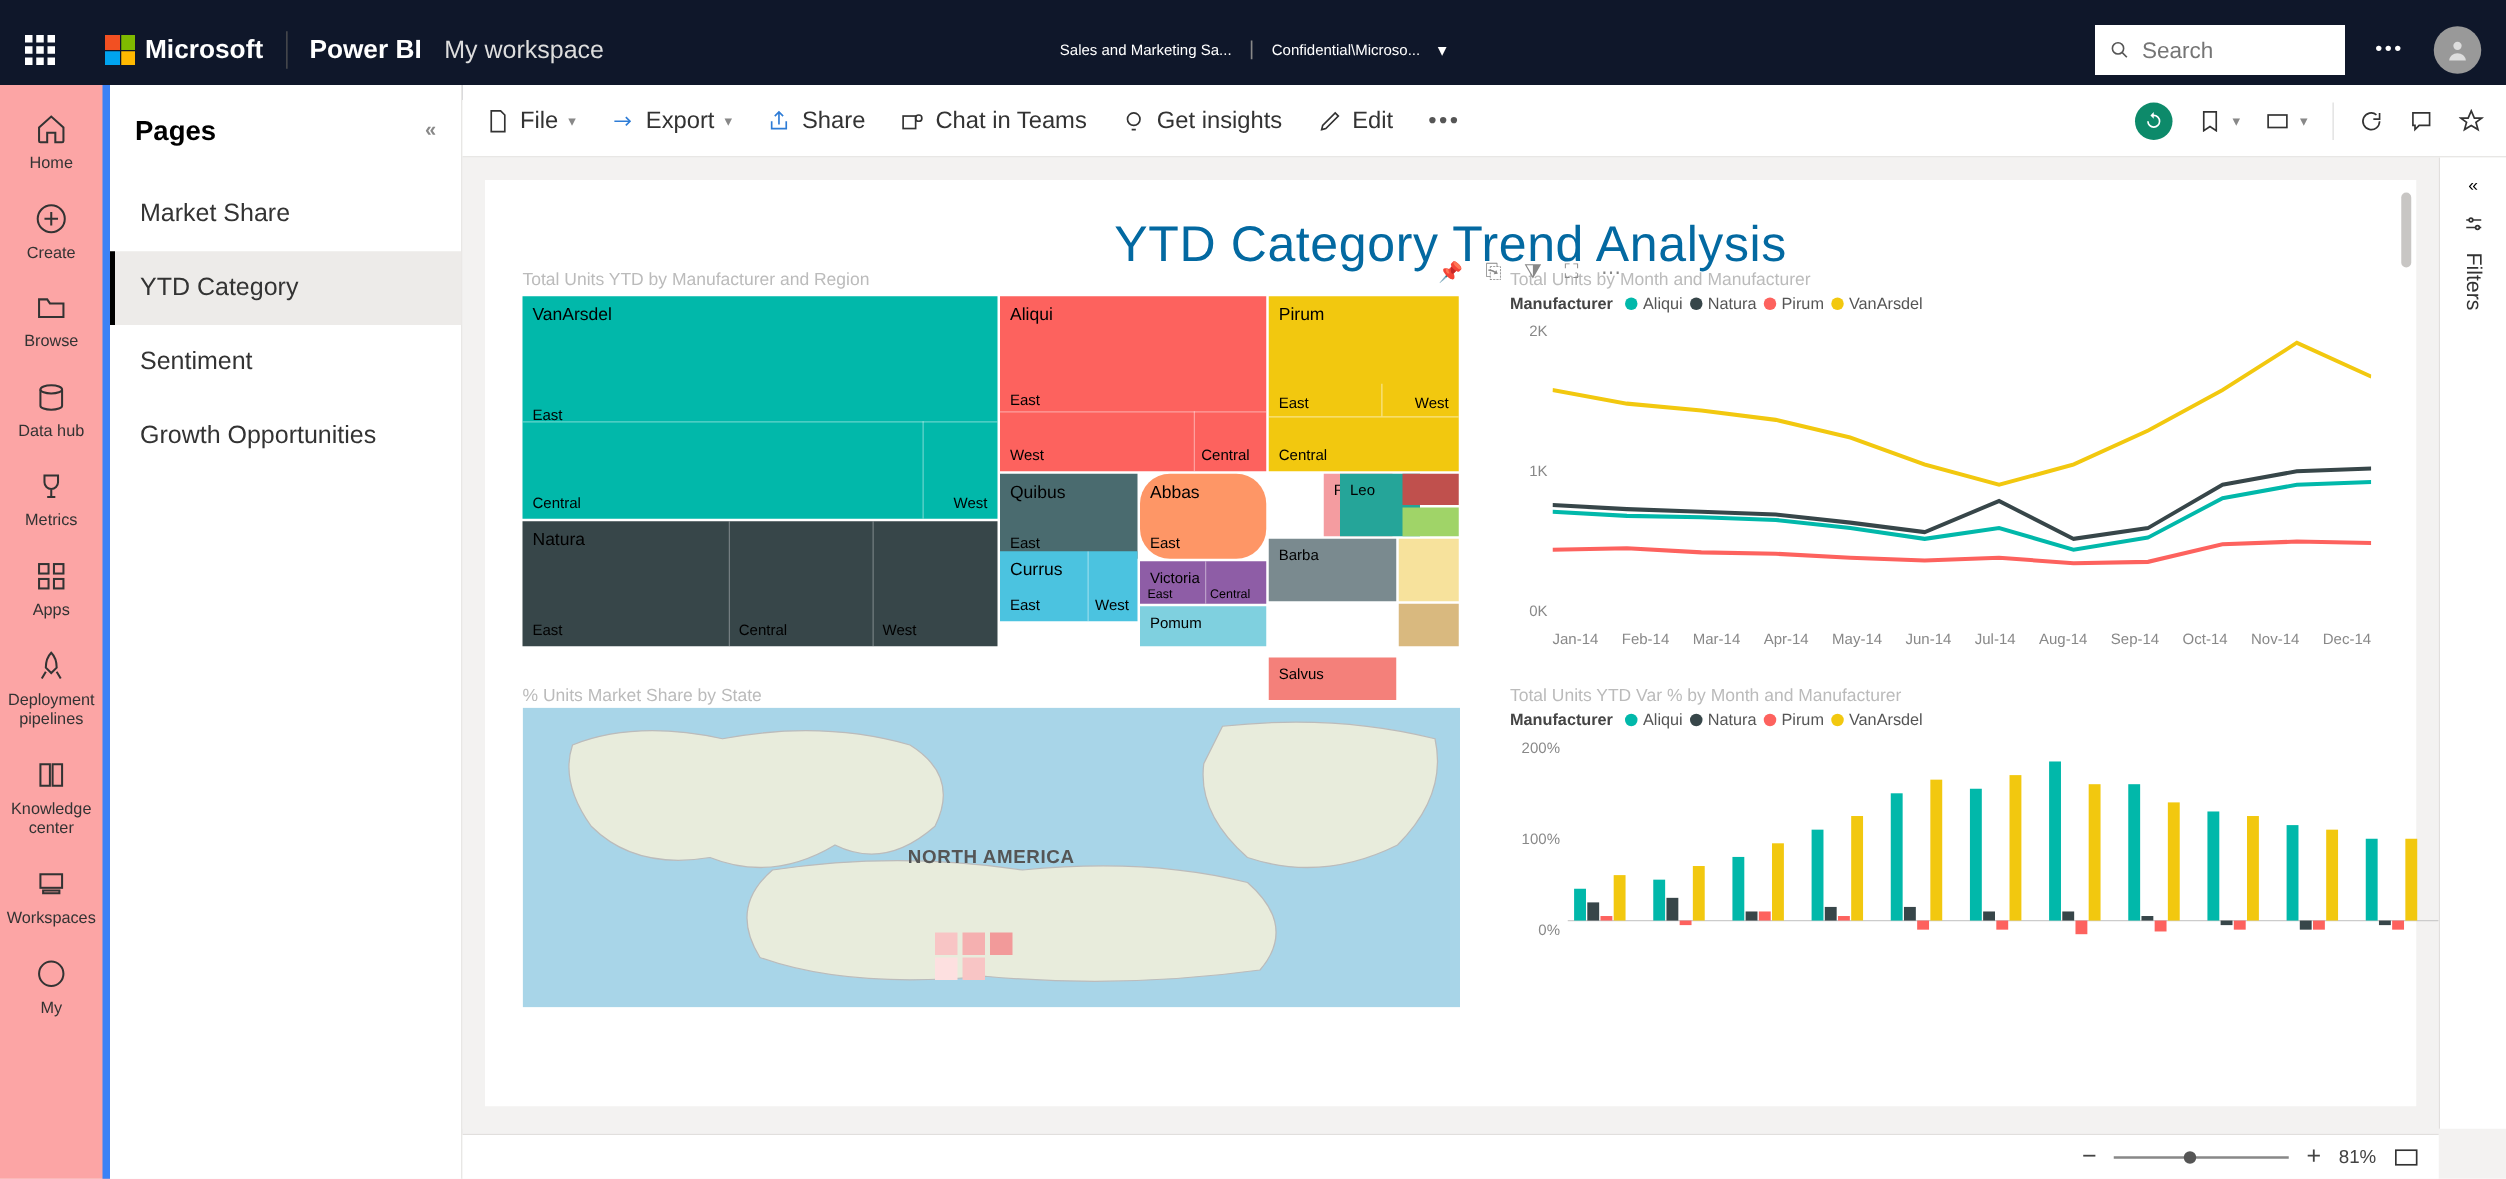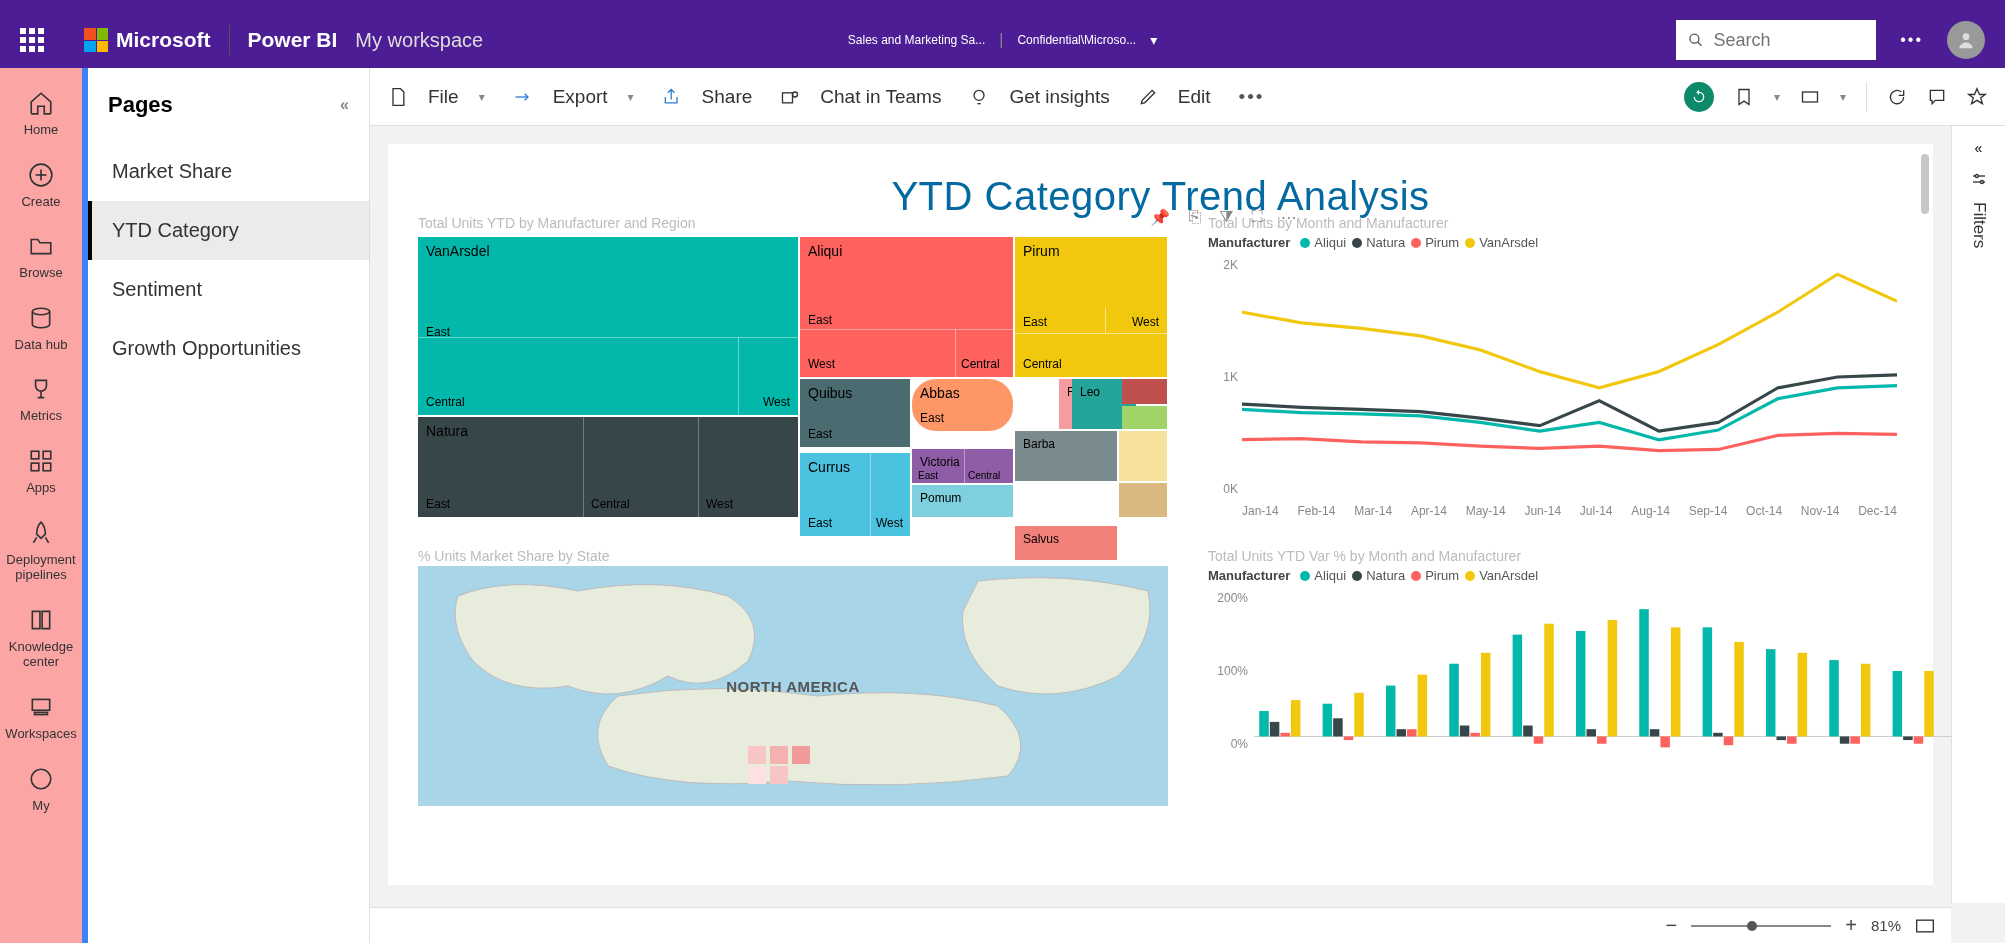--- a/index.html
+++ b/index.html
@@ -1,19 +1,19 @@
 <!DOCTYPE html>
 <html><head>
 <meta charset="utf-8">
 <style>
 * { margin: 0; padding: 0; box-sizing: border-box; font-family: "Segoe UI", -apple-system, sans-serif; }
 body { background: #f3f2f1; width: 2005px; height: 943px; overflow: hidden; }
 
 
-.top-bar { height: 80px; background: #4c1d95; display: flex; align-items: center; color: #fff; padding: 0 20px; position: relative; }
+.top-bar { height: 80px; background: #0f172a; display: flex; align-items: center; color: #fff; padding: 0 20px; position: relative; }
 .top-bar .waffle { width: 24px; height: 24px; display: grid; grid-template-columns: repeat(3,6px); grid-template-rows: repeat(3,6px); gap: 3px; margin-right: 40px; cursor: pointer; }
 .top-bar .waffle span { background: #fff; }
 .ms-logo { display: flex; align-items: center; gap: 8px; font-size: 21px; font-weight: 600; }
 .ms-tiles { width: 24px; height: 24px; display: grid; grid-template-columns: 1fr 1fr; grid-template-rows: 1fr 1fr; gap: 1px; }
 .ms-tiles span:nth-child(1){background:#f25022;} .ms-tiles span:nth-child(2){background:#7fba00;}
 .ms-tiles span:nth-child(3){background:#00a4ef;} .ms-tiles span:nth-child(4){background:#ffb900;}
 .divider-v { width: 1px; height: 30px; background: #555; margin: 0 18px; }
 .pbi-label { font-size: 21px; font-weight: 600; margin-right: 18px; }
 .ws-label { font-size: 20px; color: #ddd; }
 .top-center { position: absolute; left: 50%; transform: translateX(-50%); display: flex; align-items: center; gap: 14px; }
@@ -31,21 +31,21 @@
 .rail-item svg, .rail-item .ico { width: 26px; height: 26px; stroke: #333; fill: none; stroke-width: 1.5; }
 
 
 .pages-panel { position: absolute; top: 68px; left: 88px; width: 282px; bottom: 0; background: #fff; border-right: 1px solid #e1dfdd; }
 .pages-header { display: flex; justify-content: space-between; align-items: center; padding: 24px 20px; font-size: 22px; font-weight: 600; }
 .page-item { padding: 18px 20px; font-size: 20px; color: #333; cursor: pointer; border-left: 4px solid transparent; }
 .page-item.active { background: #edebe9; border-left-color: #000; font-weight: 400; }
 
 
 .cmd-bar { position: absolute; top: 68px; left: 370px; right: 0; height: 58px; background: #fff; border-bottom: 1px solid #e1dfdd; display: flex; align-items: center; padding: 0 18px; gap: 28px; font-size: 19px; color: #333; }
-.cmd { display: flex; align-items: center; gap: 20px; cursor: pointer; }
+.cmd { display: flex; align-items: center; gap: 8px; cursor: pointer; }
 .cmd svg { width: 20px; height: 20px; stroke: #333; fill: none; stroke-width: 1.6; }
 .cmd-right { margin-left: auto; display: flex; align-items: center; gap: 20px; }
 .reset-btn { width: 30px; height: 30px; border-radius: 50%; background: #0d8a6a; display:flex; align-items:center; justify-content:center; }
 .cmd-sep { width:1px; height:30px; background:#ddd; }
 
 
 .canvas-wrap { position: absolute; top: 126px; left: 370px; right: 54px; bottom: 40px; background: #f3f2f1; padding: 18px; overflow: hidden; }
 .canvas { background: #fff; width: 100%; height: 100%; position: relative; padding: 20px 30px; }
 .canvas-scroll { position:absolute; right:4px; top:10px; width:8px; height:60px; background:#c8c6c4; border-radius:4px; }
 .report-title { text-align: center; font-size: 40px; font-weight: 300; color: #0369a1; letter-spacing: 0.5px; margin-top: 10px; }
@@ -336,28 +336,28 @@
             <span class="tm-sub" style="left:8px;bottom:6px;">West</span>
             <div style="position:absolute;left:155px;top:92px;width:1px;height:48px;background:rgba(255,255,255,0.4);"></div>
             <span class="tm-sub" style="left:161px;bottom:6px;">Central</span>
           </div>
 
           <div class="tm-block" style="position:absolute;left:382px;top:142px;width:110px;height:68px;background:#4a6b6f;">
             <span class="tm-label">Quibus</span>
             <span class="tm-sub" style="left:8px;bottom:6px;">East</span>
           </div>
 
-          <div class="tm-block" style="position:absolute;left:382px;top:216px;width:110px;height:83px;background:#4bc3e0;">
+          <div class="tm-block" style="position:absolute;left:382px;top:204px;width:110px;height:56px;background:#4bc3e0;">
             <span class="tm-label">Currus</span>
             <span class="tm-sub" style="left:8px;bottom:6px;">East</span>
             <div style="position:absolute;left:70px;top:0;width:1px;height:100%;background:rgba(255,255,255,0.4);"></div>
             <span class="tm-sub" style="left:76px;bottom:6px;">West</span>
           </div>
 
-          <div class="tm-block" style="position:absolute;left:494px;top:142px;width:101px;height:52px;background:#fe9666;border-radius:24px;">
+          <div class="tm-block" style="position:absolute;left:494px;top:142px;width:101px;height:68px;background:#fe9666;border-radius:24px;">
             <span class="tm-label">Abbas</span>
             <span class="tm-sub" style="left:8px;bottom:6px;">East</span>
           </div>
 
           <div class="tm-block" style="position:absolute;left:494px;top:212px;width:101px;height:34px;background:#8e5da6;">
             <span class="tm-label" style="font-size:12px;">Victoria</span>
             <span class="tm-sub" style="left:6px;bottom:2px;font-size:10px;">East</span>
             <div style="position:absolute;left:52px;top:0;width:1px;height:100%;background:rgba(255,255,255,0.4);"></div>
             <span class="tm-sub" style="left:56px;bottom:2px;font-size:10px;">Central</span>
           </div>

